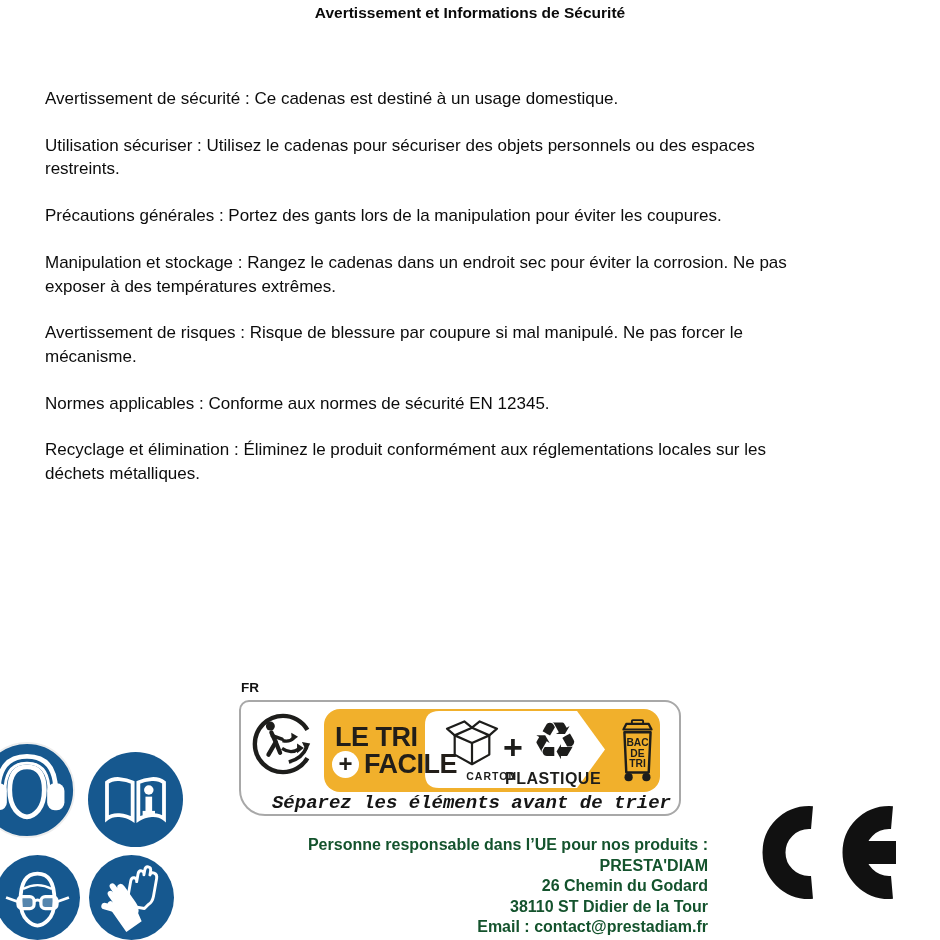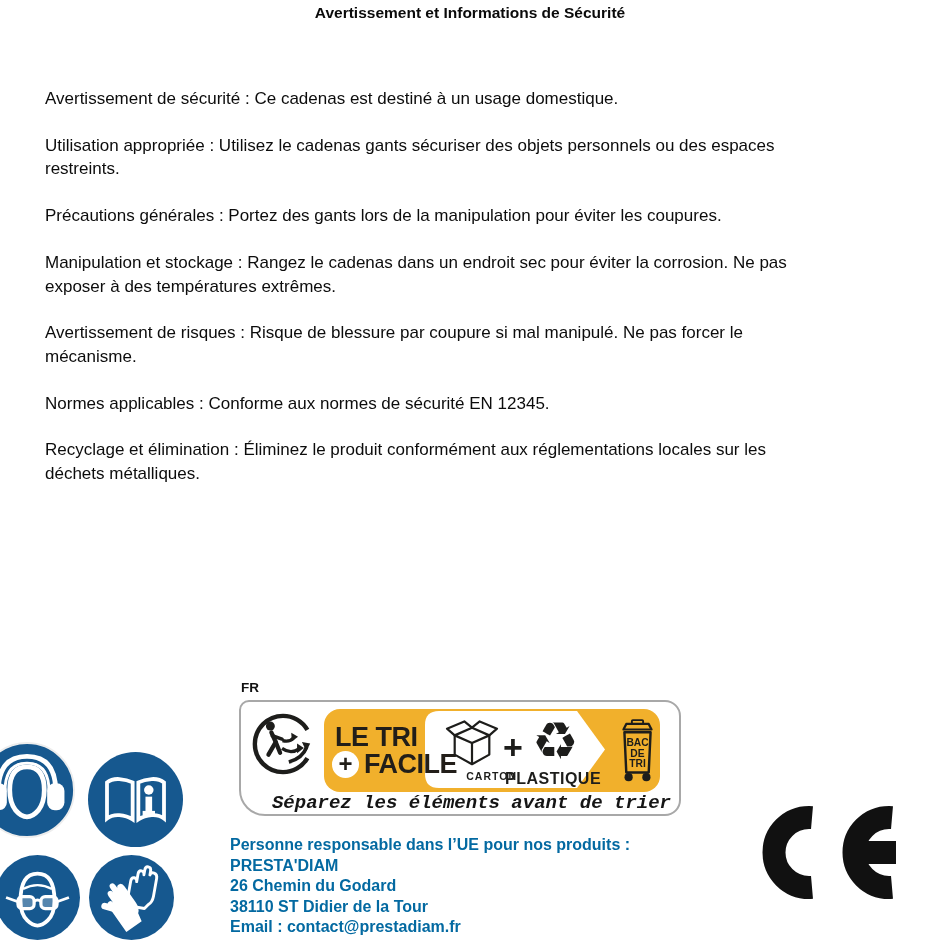--- a/index.html
+++ b/index.html
@@ -40,42 +40,42 @@
   #carton-icon{left:202px;top:18px;width:58px;height:50px;}
   #carton-label{left:186px;top:68px;width:90px;text-align:right;font-size:10.5px;font-weight:bold;color:#1d1d1b;letter-spacing:1px;}
   #mid-plus{left:256px;top:28px;width:32px;text-align:center;font-size:34px;font-weight:bold;color:#1d1d1b;line-height:34px;}
   #recycle-glyph{left:291px;top:13px;font-size:52px;line-height:52px;color:#1d1d1b;}
   #plastique-label{left:264px;top:68px;width:92px;font-size:16px;font-weight:bold;color:#1d1d1b;letter-spacing:0.5px;}
   #bin-icon{left:375px;top:15px;width:43px;height:68px;}
   #label-caption{
     right:8px;top:90px;font-style:italic;font-weight:bold;font-size:19px;color:#151515;white-space:nowrap;font-family:Liberation Mono, monospace;
   }
   
-  #contact{left:230px;top:835px;width:478px;text-align:left;font-weight:bold;color:#0369a1;}
+  #contact{left:230px;top:835px;width:478px;text-align:right;font-weight:bold;color:#14532d;}
   #contact .cline{font-size:16px;line-height:20.5px;white-space:nowrap;}
   
   .picto{position:absolute;}
   #icon-ear{left:-21px;top:742px;width:96px;height:96px;}
   #icon-book{left:88px;top:752px;width:95px;height:95px;}
   #icon-goggles{left:-5px;top:855px;width:85px;height:85px;}
   #icon-gloves{left:89px;top:855px;width:85px;height:85px;}
   
   #ce-mark{left:758px;top:804px;width:150px;height:98px;}
 </style>
 </head>
 <body>
 
 <div id="doc-title" class="abs">Avertissement et Informations de Sécurité</div>
 
 <div id="paragraphs" class="abs">
   <div class="para">
     <div class="line">Avertissement de sécurité : Ce cadenas est destiné à un usage domestique.</div>
   </div>
   <div class="para">
-    <div class="line">Utilisation appropriée : Utilisez le cadenas gants sécuriser des objets personnels ou des espaces</div>
+    <div class="line">Utilisation sécuriser : Utilisez le cadenas pour sécuriser des objets personnels ou des espaces</div>
     <div class="line">restreints.</div>
   </div>
   <div class="para">
     <div class="line">Précautions générales : Portez des gants lors de la manipulation pour éviter les coupures.</div>
   </div>
   <div class="para">
     <div class="line">Manipulation et stockage : Rangez le cadenas dans un endroit sec pour éviter la corrosion. Ne pas</div>
     <div class="line">exposer à des températures extrêmes.</div>
   </div>
   <div class="para">

